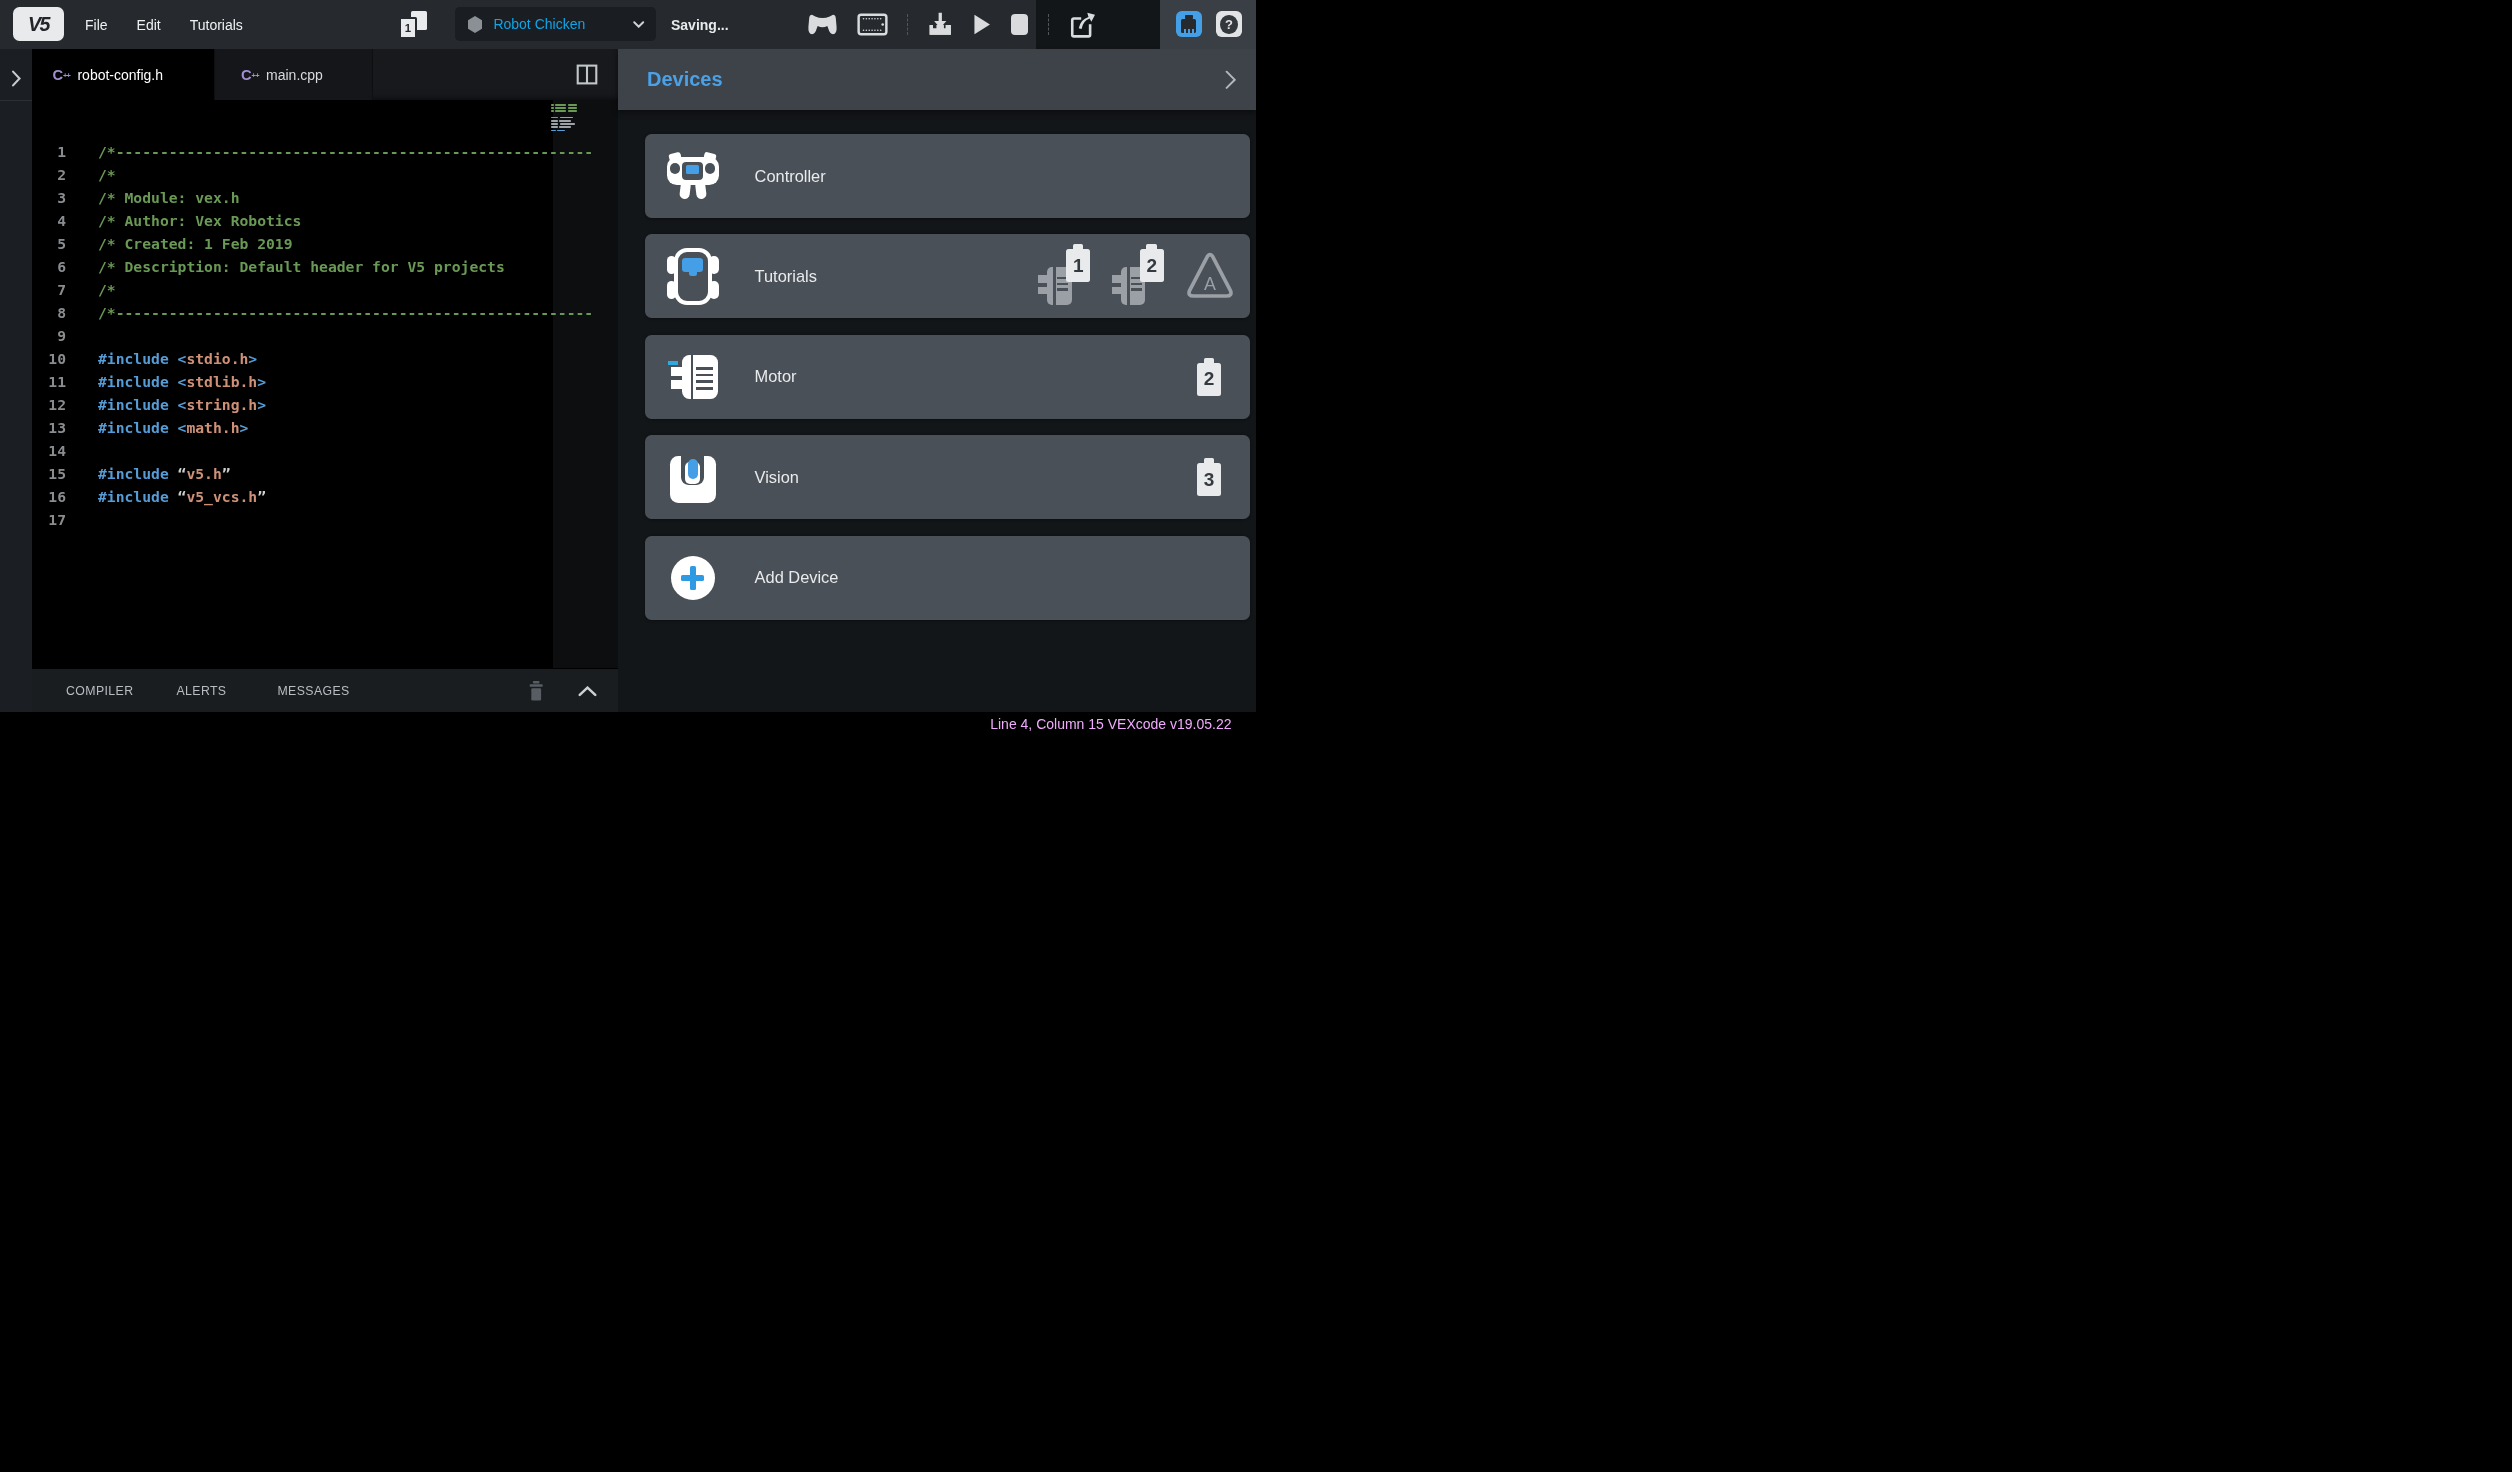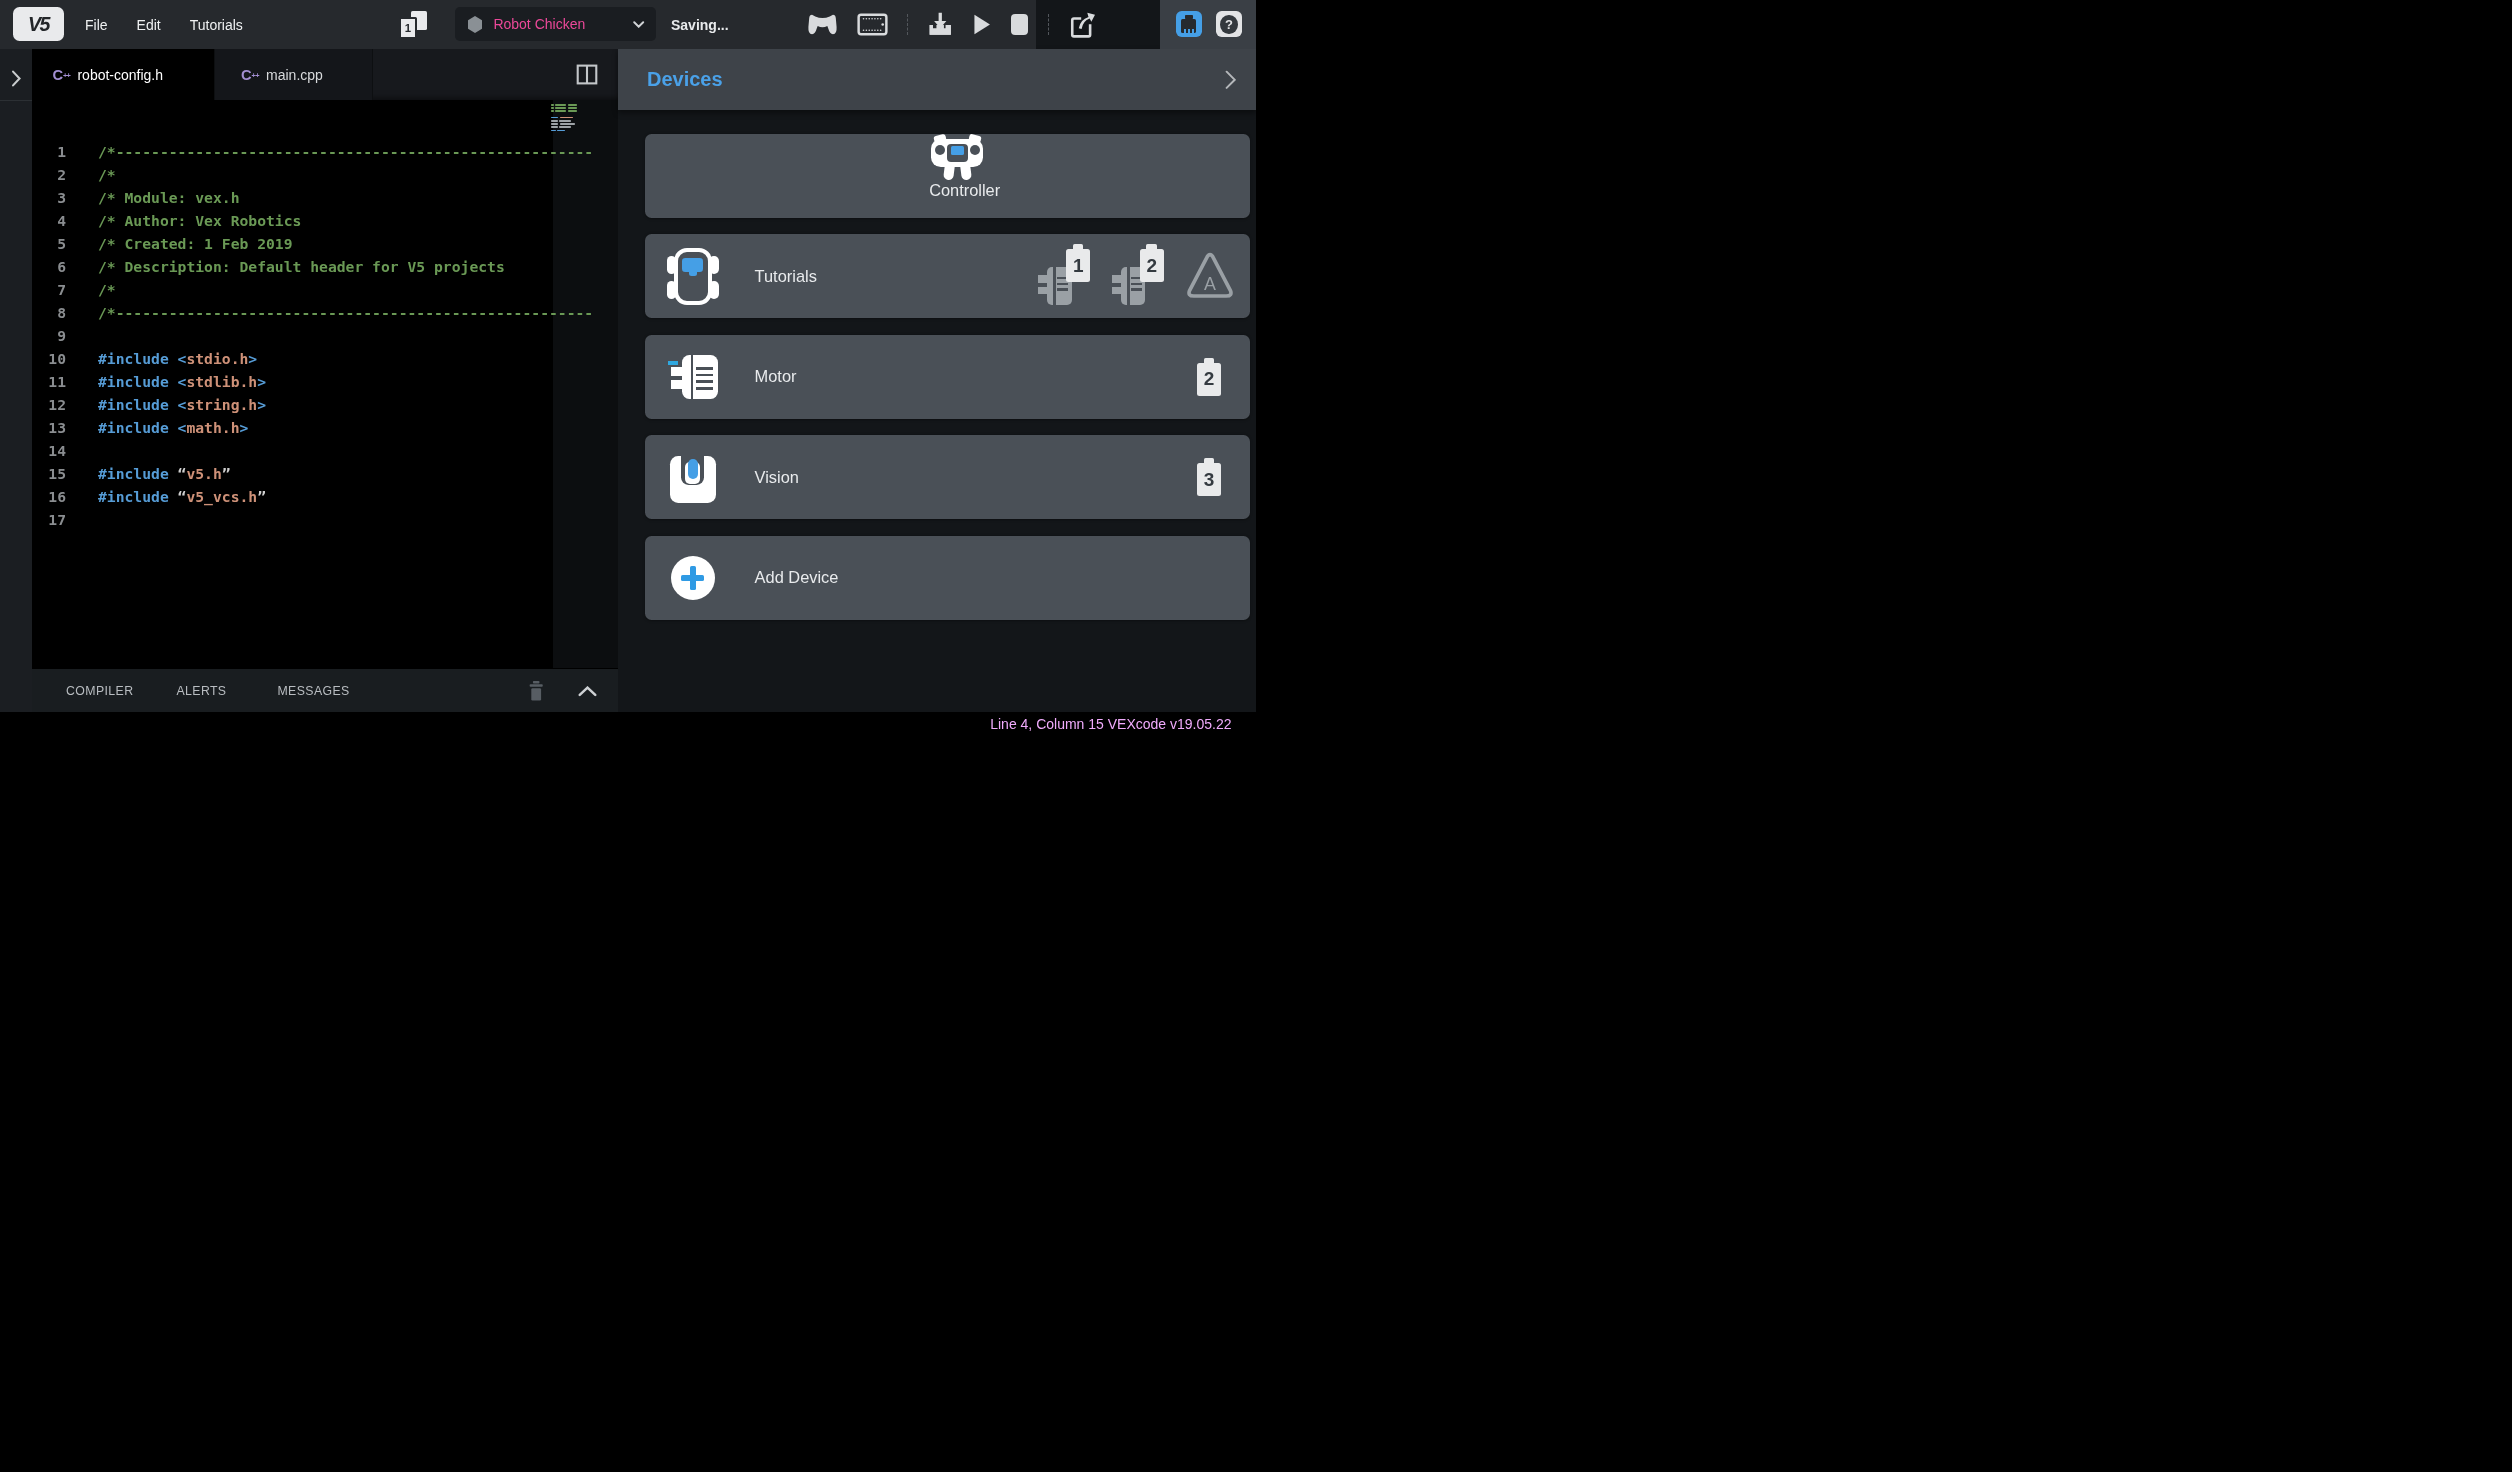--- a/index.html
+++ b/index.html
@@ -14,21 +14,21 @@
   .menus { position:absolute; left:85px; top:0; height:49px; display:flex; gap:29px; align-items:center; }
   .menu-item { color:#eff1f2; font-size:14px; cursor:pointer; }
   .winbadge { position:absolute; left:399px; top:10.6px; width:28px; height:28px; cursor:pointer; }
   .wb-back { position:absolute; right:0; top:0; width:16.4px; height:19.6px; background:#e9eaec; border-radius:1.6px; }
   .wb-front { position:absolute; left:0; bottom:0; width:18px; height:22px; background:#e9eaec; border:2.5px solid #26292d;
               border-radius:1.6px; display:flex; align-items:center; justify-content:center; font-weight:700; font-size:11.4px; color:#26292d; }
   .projectbox { position:absolute; left:455px; top:7.4px; width:201px; height:34px; background:#1a1d21; border-radius:4.9px;
                 display:flex; align-items:center; cursor:pointer; }
   .hexagon { width:14px; height:17px; margin-left:13px; background:#8a9095;
              clip-path:polygon(50% 0,100% 25%,100% 75%,50% 100%,0 75%,0 25%); }
-  .projname { margin-left:11.4px; color:#ec4899; font-size:14px; }
+  .projname { margin-left:11.4px; color:#0ea5e9; font-size:14px; }
   .pchev { margin-left:auto; margin-right:11.4px; }
   .saving { position:absolute; left:671px; top:0; height:49px; display:flex; align-items:center; color:#e8eaec; font-size:14px;font-weight:bold; }
   .ticons { position:absolute; left:808px; top:0; height:49px; display:flex; align-items:center; gap:19.6px; }
   .ticon { display:flex; align-items:center; justify-content:center; cursor:pointer; }
   .tdiv { width:0; height:21px; border-left:1.6px dashed #53575c; }
   .stop-sq { width:17px; height:20.4px; background:#d9dbdd; border-radius:4.1px; }
   .rsection { position:absolute; left:1160px; top:0; width:96px; height:49px; background:#3a3f45; }
   .devbtn { position:absolute; left:15.5px; top:11.4px; width:26px; height:26px; background:#459fe6; border-radius:5.7px; cursor:pointer; }
   .bat-body { position:absolute; left:5.7px; top:7.4px; width:14.7px; height:14.7px; background:#262a2e; border-radius:1.6px; }
   .bat-nub { position:absolute; left:9px; top:4.1px; width:8.2px; height:3.3px; background:#262a2e; border-radius:0.8px; }
@@ -82,21 +82,21 @@
 
   
   .devices { position:relative; width:638px; height:100%; background:#131619; flex:none; }
   .dev-header { position:absolute; left:0; top:0; width:638px; height:61px; background:#3e4349;
                 box-shadow:0 2.5px 5.7px rgba(0,0,0,.45); display:flex; align-items:center; z-index:2; }
   .dev-title { margin-left:29px; color:#4aa1e8; font-size:20px; font-weight:600; }
   .dev-chev { position:absolute; right:19.6px; top:21px; cursor:pointer; }
   .cards { position:absolute; left:0; top:61px; width:638px; }
   .dcard { height:84px; margin:0 5.7px 16.4px 27px; background:#4a5057; border-radius:6.5px;
            display:flex; align-items:center; position:relative; cursor:pointer; box-shadow:0 0.8px 2.5px rgba(0,0,0,.35); }
-  .dcard:first-child { margin-top:24px;flex-direction:column; }
+  .dcard:first-child { margin-top:24px; }
   .dicon { width:56px; margin-left:19.6px; display:flex; justify-content:center; flex:none; position:relative; }
   .dlabel { margin-left:34px; font-size:16.4px; color:#e9ebed; }
   .dright { position:absolute; top:0; height:100%; display:flex; align-items:center; }
   .dright-dt { right:14.7px; gap:19.6px; }
   .dright-one { right:29px; }
 
   
   .gp { position:relative; width:52px; height:47px; }
   .gp-horn { position:absolute; width:12.3px; height:7.4px; background:#fff; border-radius:2.5px; top:0.8px; }
   .gp-body { position:absolute; left:0; top:4.9px; width:52px; height:28px; background:#fff; border-radius:9.8px; }

